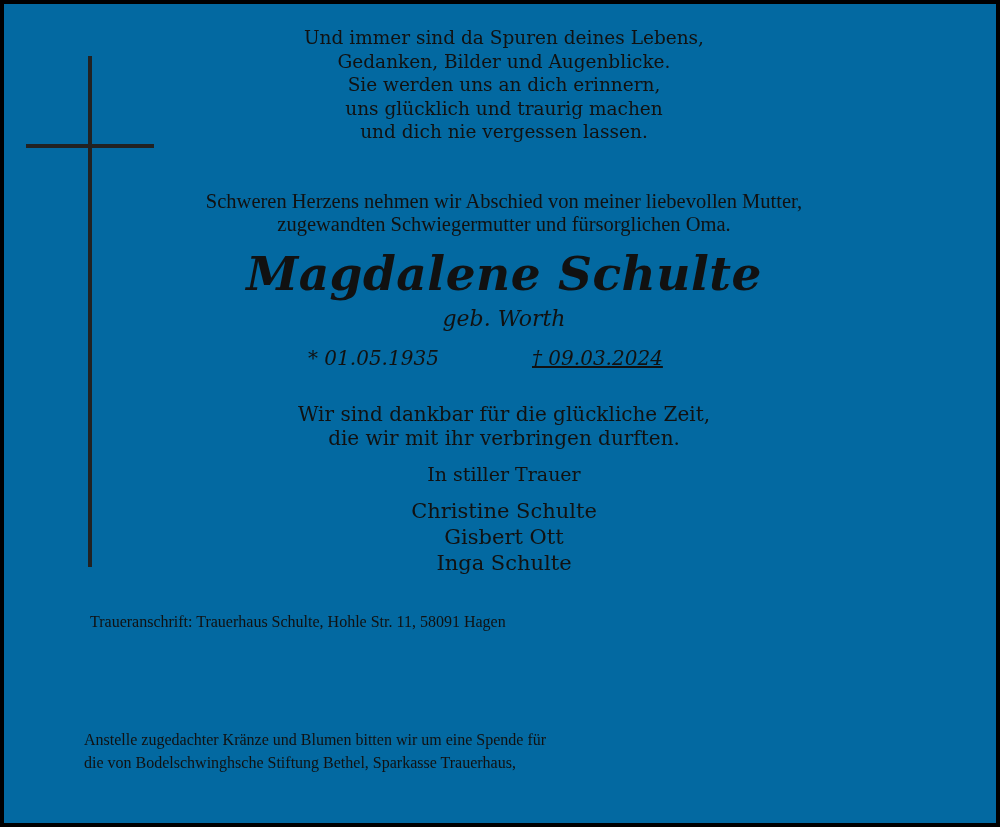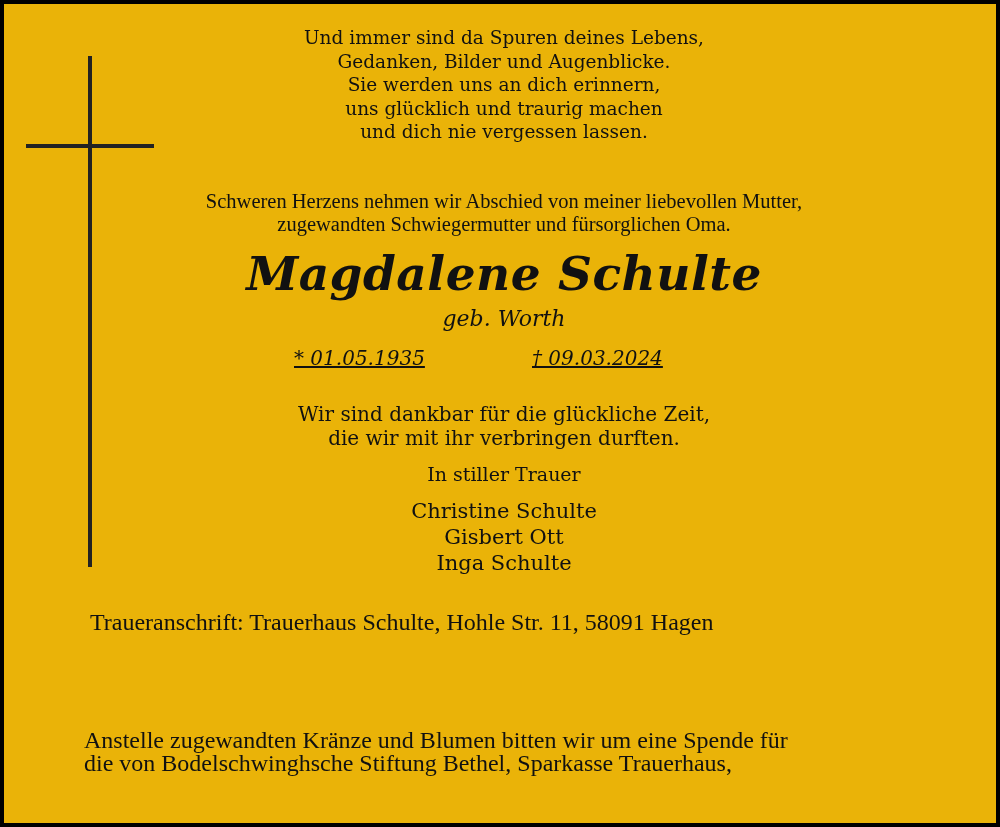--- a/index.html
+++ b/index.html
@@ -14,21 +14,21 @@
       overflow: hidden;
       font-family: "DejaVu Serif", "Liberation Serif", serif;
       color: #111111;
     }
     .frame {
       position: absolute;
       left: 0; top: 0;
       width: 1000px; height: 827px;
       box-sizing: border-box;
       border: 4px solid #000000;
-      background: #eab308;
+      background: #0369a1;
     }
     .cross-v {
       position: absolute;
       left: 84px; top: 52px;
       width: 4px; height: 511px;
       background: #222222;
     }
     .cross-h {
       position: absolute;
       left: 22px; top: 140px;
@@ -67,21 +67,21 @@
       font-style: italic;
     }
     .dates {
       top: 340px;
       height: 30px;
       font-size: 20px;
       font-style: italic;
     }
     .dates .birth {
       position: absolute;
-      left: 290px; top: 2px; text-decoration: underline;
+      left: 304px; top: 2px;
     }
     .dates .death {
       position: absolute;
       left: 528px; top: 2px; text-decoration: underline;
     }
     .gratitude {
       top: 398px;
       font-size: 20px;
       line-height: 24px;
     }
@@ -93,21 +93,21 @@
     .family {
       top: 494px;
       font-size: 21px;
       line-height: 26px;
     }
     .left-block {
       position: absolute;
       left: 80px;
       width: 880px;
       font-family: "Liberation Serif", "DejaVu Serif", serif;
-      font-size: 24px;
+      font-size: 16px;
       text-align: left;
     }
     .address {
       top: 606px;
       left: 86px;
       line-height: 24px;
     }
     .ceremony {
       top: 646px;
       line-height: 22.5px;
@@ -158,17 +158,17 @@
   <div class="center family">
     <div>Christine Schulte</div>
     <div>Gisbert Ott</div>
     <div>Inga Schulte</div>
   </div>
 
   <div class="left-block address">Traueranschrift: Trauerhaus Schulte, Hohle Str. 11, 58091 Hagen</div>
 
 
   <div class="left-block donation">
-    <div>Anstelle zugewandten Kränze und Blumen bitten wir um eine Spende für</div>
+    <div>Anstelle zugedachter Kränze und Blumen bitten wir um eine Spende für</div>
     <div>die von Bodelschwinghsche Stiftung Bethel, Sparkasse Trauerhaus,</div>
   </div>
 
 </div>
 
 </body></html>

